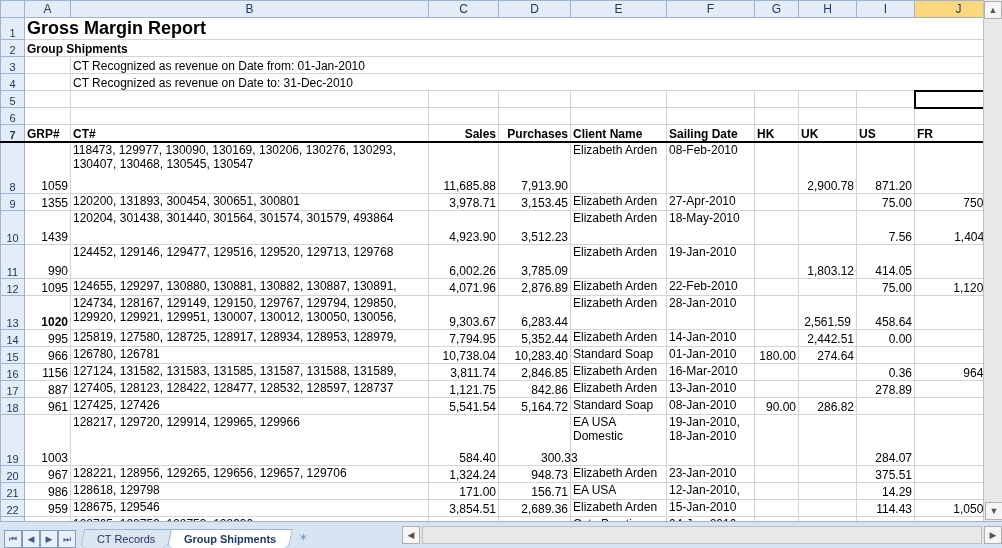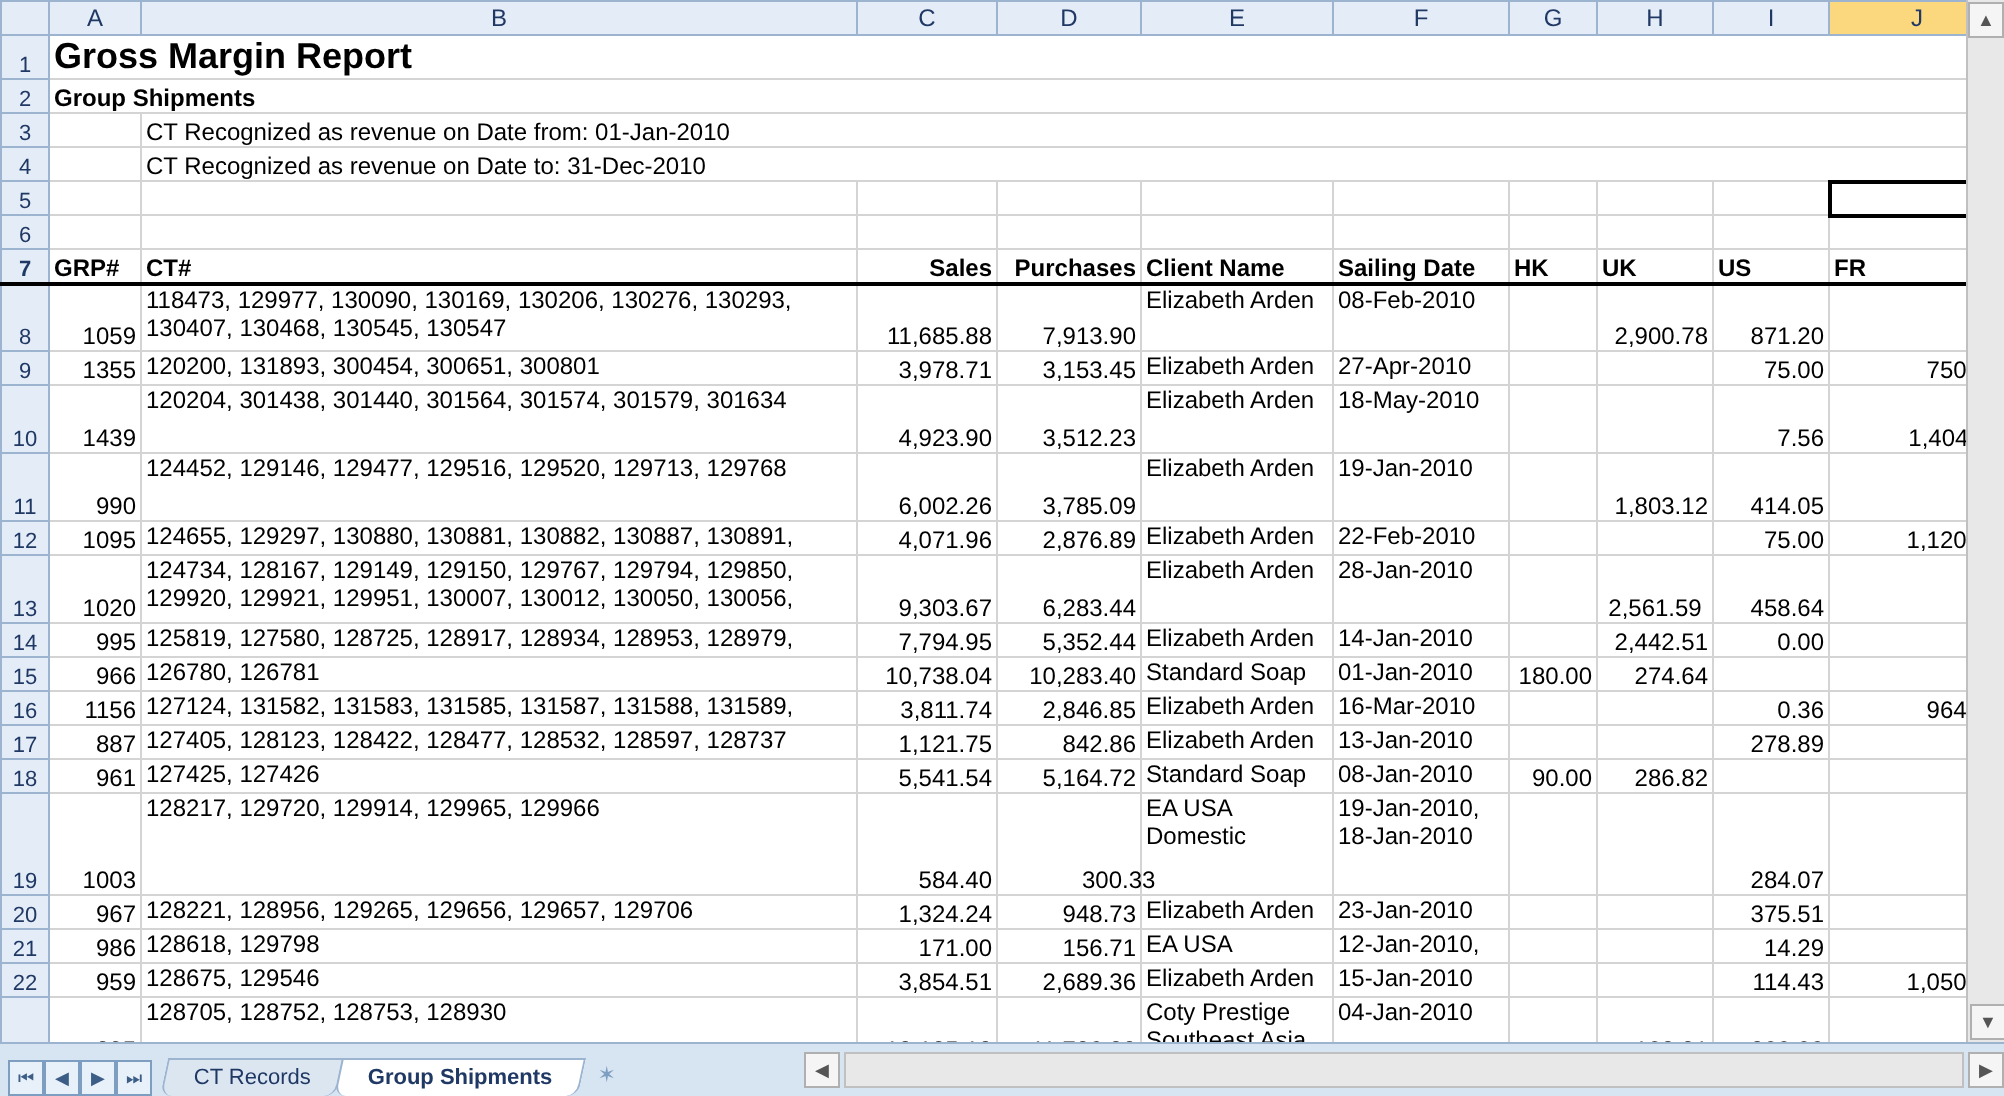--- a/index.html
+++ b/index.html
@@ -132,21 +132,21 @@
       <td>US</td>
       <td>FR</td>
     </tr>
   <tr>
           <td class="rh-cell" style="height:34px">8</td>
           <td class="right" style="vertical-align: bottom; height: 34px;">1059</td>
           <td style="white-space: normal; vertical-align: top; height: 34px;">118473, 129977, 130090, 130169, 130206, 130276, 130293, 130407, 130468, 130545, 130547</td>
           <td class="right" style="height: 34px;">11,685.88</td>
           <td class="right" style="height: 22px; margin-top: 16px;">7,913.90</td>
           <td style="white-space: normal; vertical-align: top; height: 34px;">Elizabeth Arden</td>
-          <td style="white-space: normal; vertical-align: top; height: 34px;">08-Feb-2010</td>
+          <td style="white-space: normal; vertical-align: top; height: 52px;">08-Feb-2010</td>
           <td class="right" style="height: 34px;"></td>
           <td class="right" style="height: 34px;">2,900.78</td>
           <td class="right" style="height: 34px;">871.20</td>
           <td class="right" style="height: 34px;"></td>
         </tr>
         <tr>
           <td class="rh-cell">9</td>
           <td class="right" style="vertical-align:bottom">1355</td>
           <td style="vertical-align:top">120200, 131893, 300454, 300651, 300801</td>
           <td class="right">3,978.71</td>
@@ -154,21 +154,21 @@
           <td style="vertical-align:top">Elizabeth Arden</td>
           <td style="vertical-align:top">27-Apr-2010</td>
           <td class="right"></td>
           <td class="right"></td>
           <td class="right">75.00</td>
           <td class="right">750.26</td>
         </tr>
         <tr>
           <td class="rh-cell" style="height:34px">10</td>
           <td class="right" style="vertical-align: bottom; height: 34px;">1439</td>
-          <td style="white-space: normal; vertical-align: top; height: 34px;">120204, 301438, 301440, 301564, 301574, 301579, 301634</td>
+          <td style="white-space: normal; vertical-align: top; height: 34px;">120204, 301438, 301440, 301564, 301574, 301579, 493864</td>
           <td class="right" style="height: 34px;">4,923.90</td>
           <td class="right" style="height: 34px;">3,512.23</td>
           <td style="white-space: normal; vertical-align: top; height: 34px;">Elizabeth Arden</td>
           <td style="white-space: normal; vertical-align: top; height: 34px;">18-May-2010</td>
           <td class="right" style="height: 34px;"></td>
           <td class="right" style="height: 34px;"></td>
           <td class="right" style="height: 34px; margin-top: 22px;">7.56</td>
           <td class="right" style="height: 34px;">1,404.11</td>
         </tr>
         <tr>
@@ -192,21 +192,21 @@
           <td class="right">2,876.89</td>
           <td style="vertical-align:top">Elizabeth Arden</td>
           <td style="vertical-align:top">22-Feb-2010</td>
           <td class="right"></td>
           <td class="right"></td>
           <td class="right">75.00</td>
           <td class="right">1,120.06</td>
         </tr>
         <tr>
           <td class="rh-cell" style="height:34px">13</td>
-          <td class="right" style="vertical-align: bottom; height: 34px;">1020</td>
+          <td class="right" style="vertical-align: bottom; height: 34px; font-weight: bold;">1020</td>
           <td style="white-space: normal; vertical-align: top; height: 34px;">124734, 128167, 129149, 129150, 129767, 129794, 129850, 129920, 129921, 129951, 130007, 130012, 130050, 130056,</td>
           <td class="right" style="height: 34px;">9,303.67</td>
           <td class="right" style="height: 34px;">6,283.44</td>
           <td style="white-space: normal; vertical-align: top; height: 34px;">Elizabeth Arden</td>
           <td style="white-space: normal; vertical-align: top; height: 34px;">28-Jan-2010</td>
           <td class="right" style="height: 34px;"></td>
           <td class="right" style="height: 34px; text-align: center;">2,561.59</td>
           <td class="right" style="height: 34px;">458.64</td>
           <td class="right" style="height: 34px;"></td>
         </tr>

